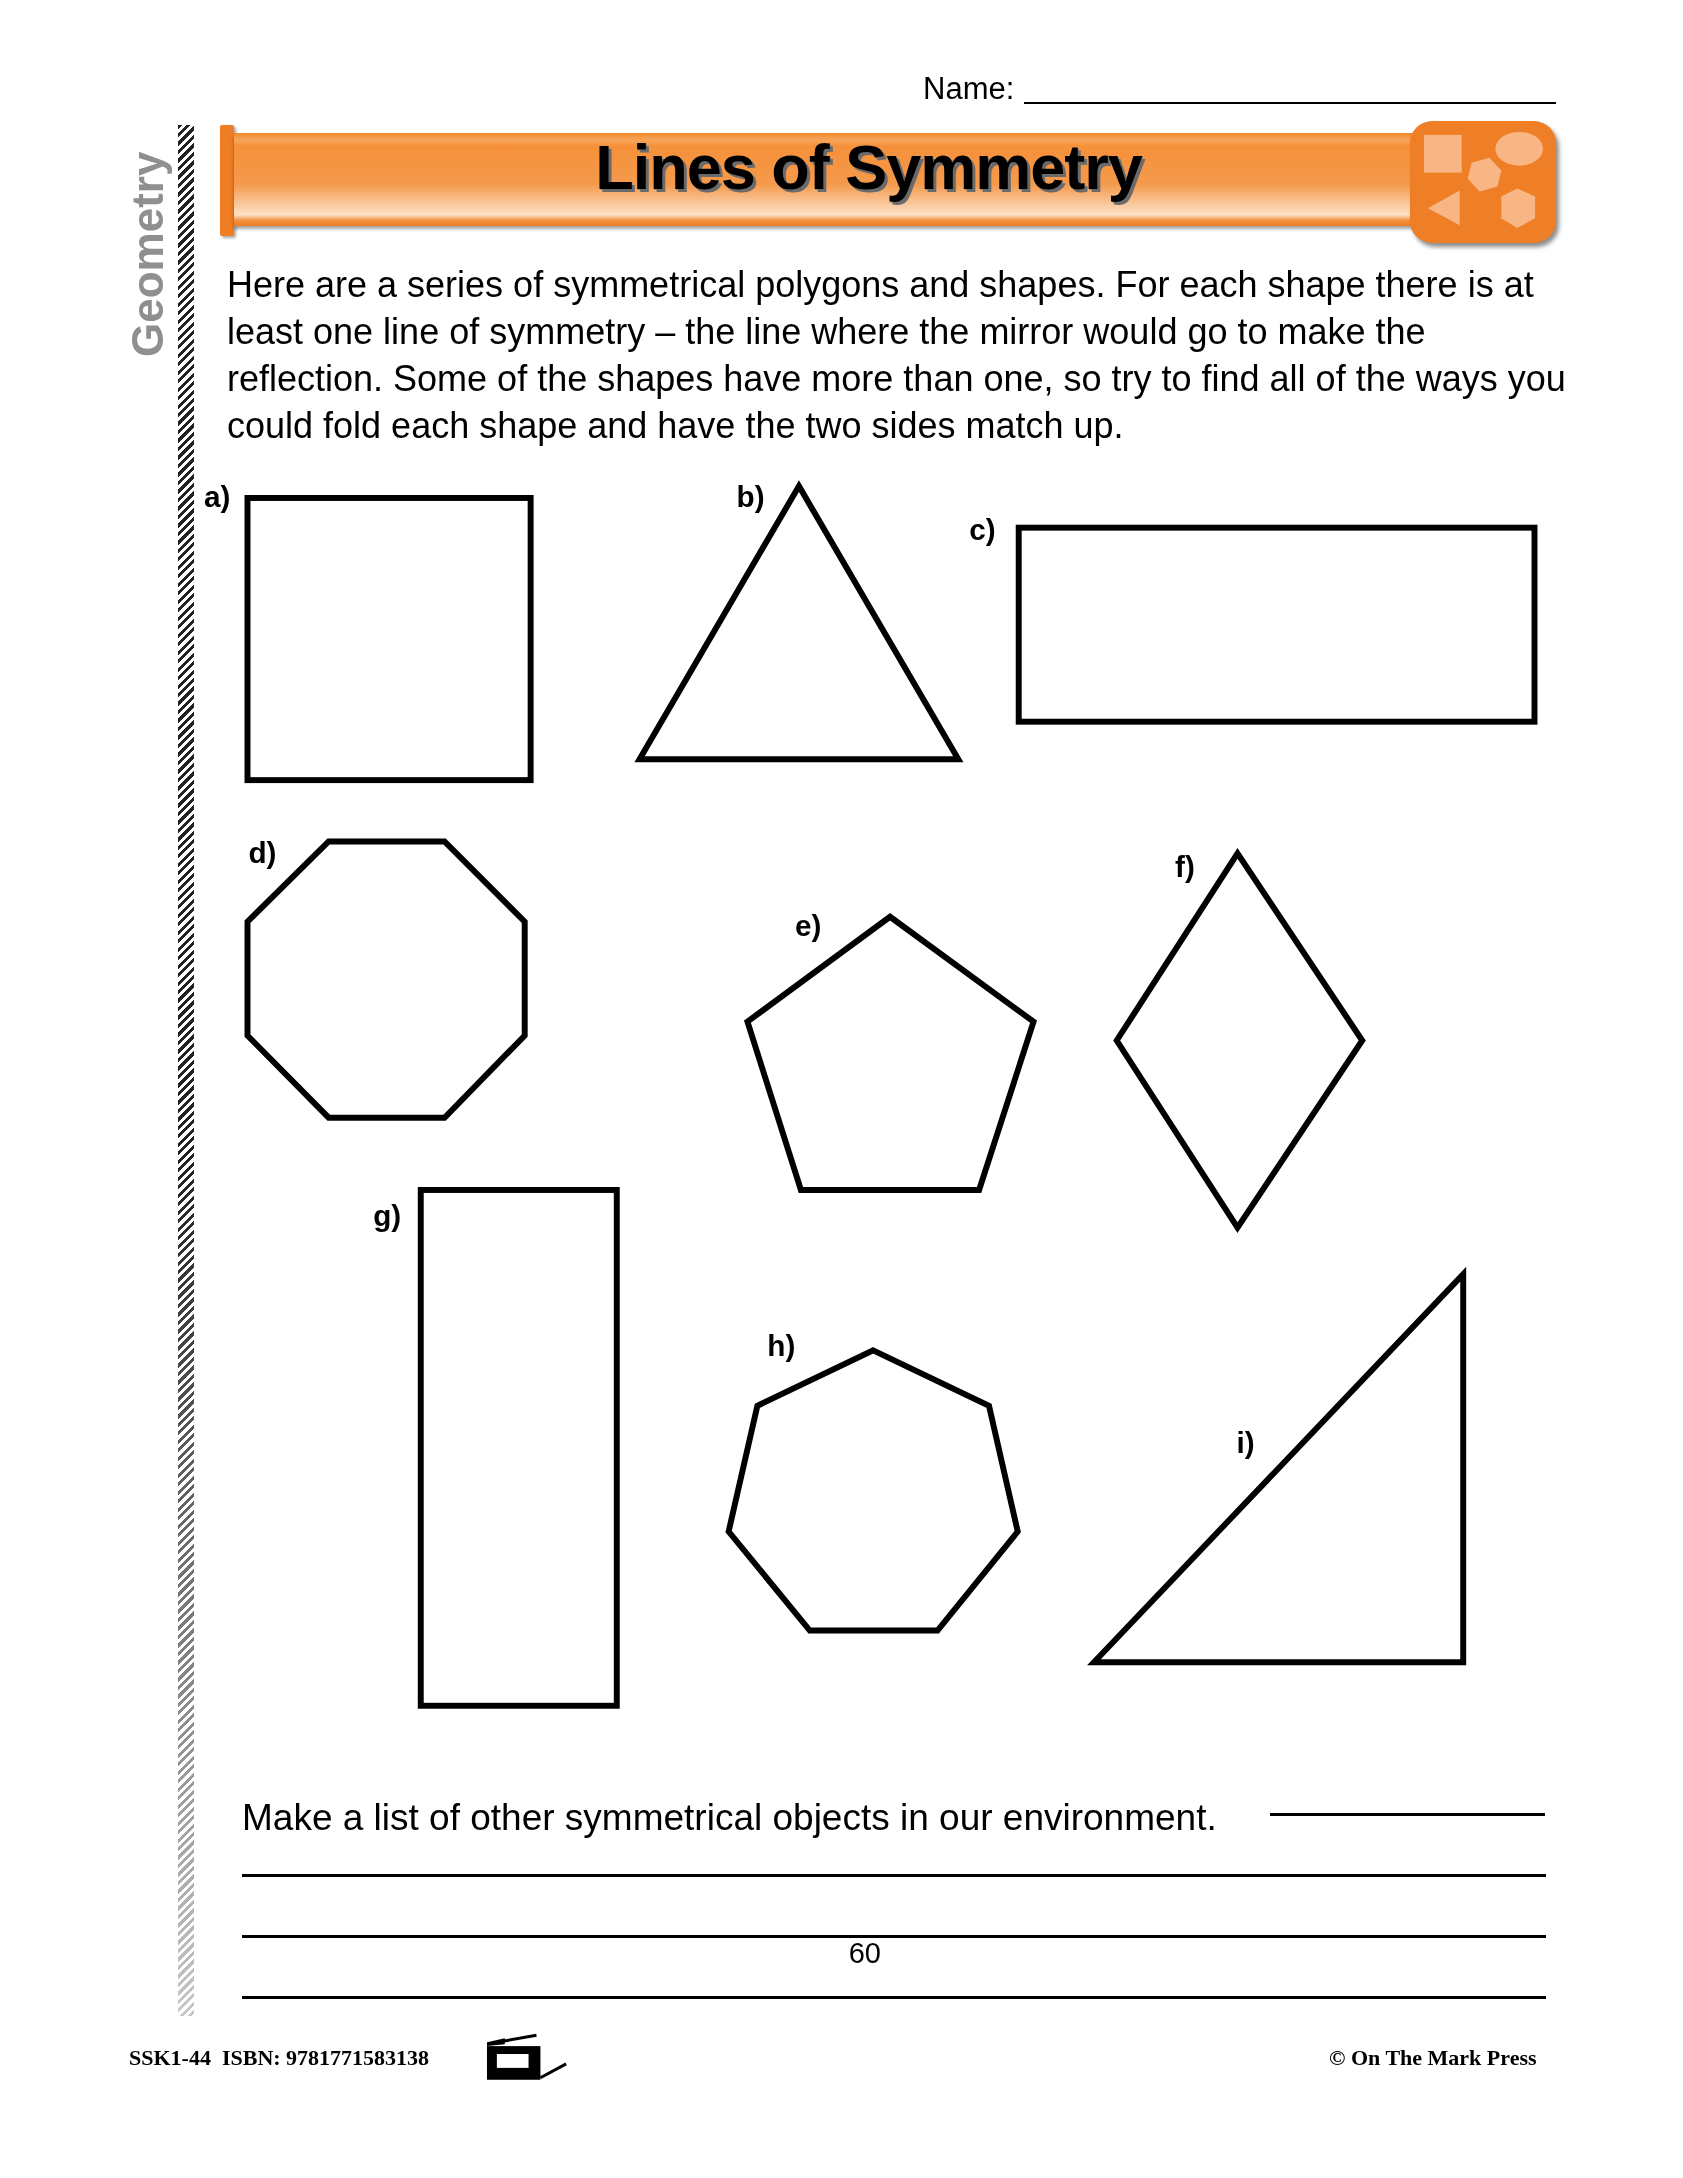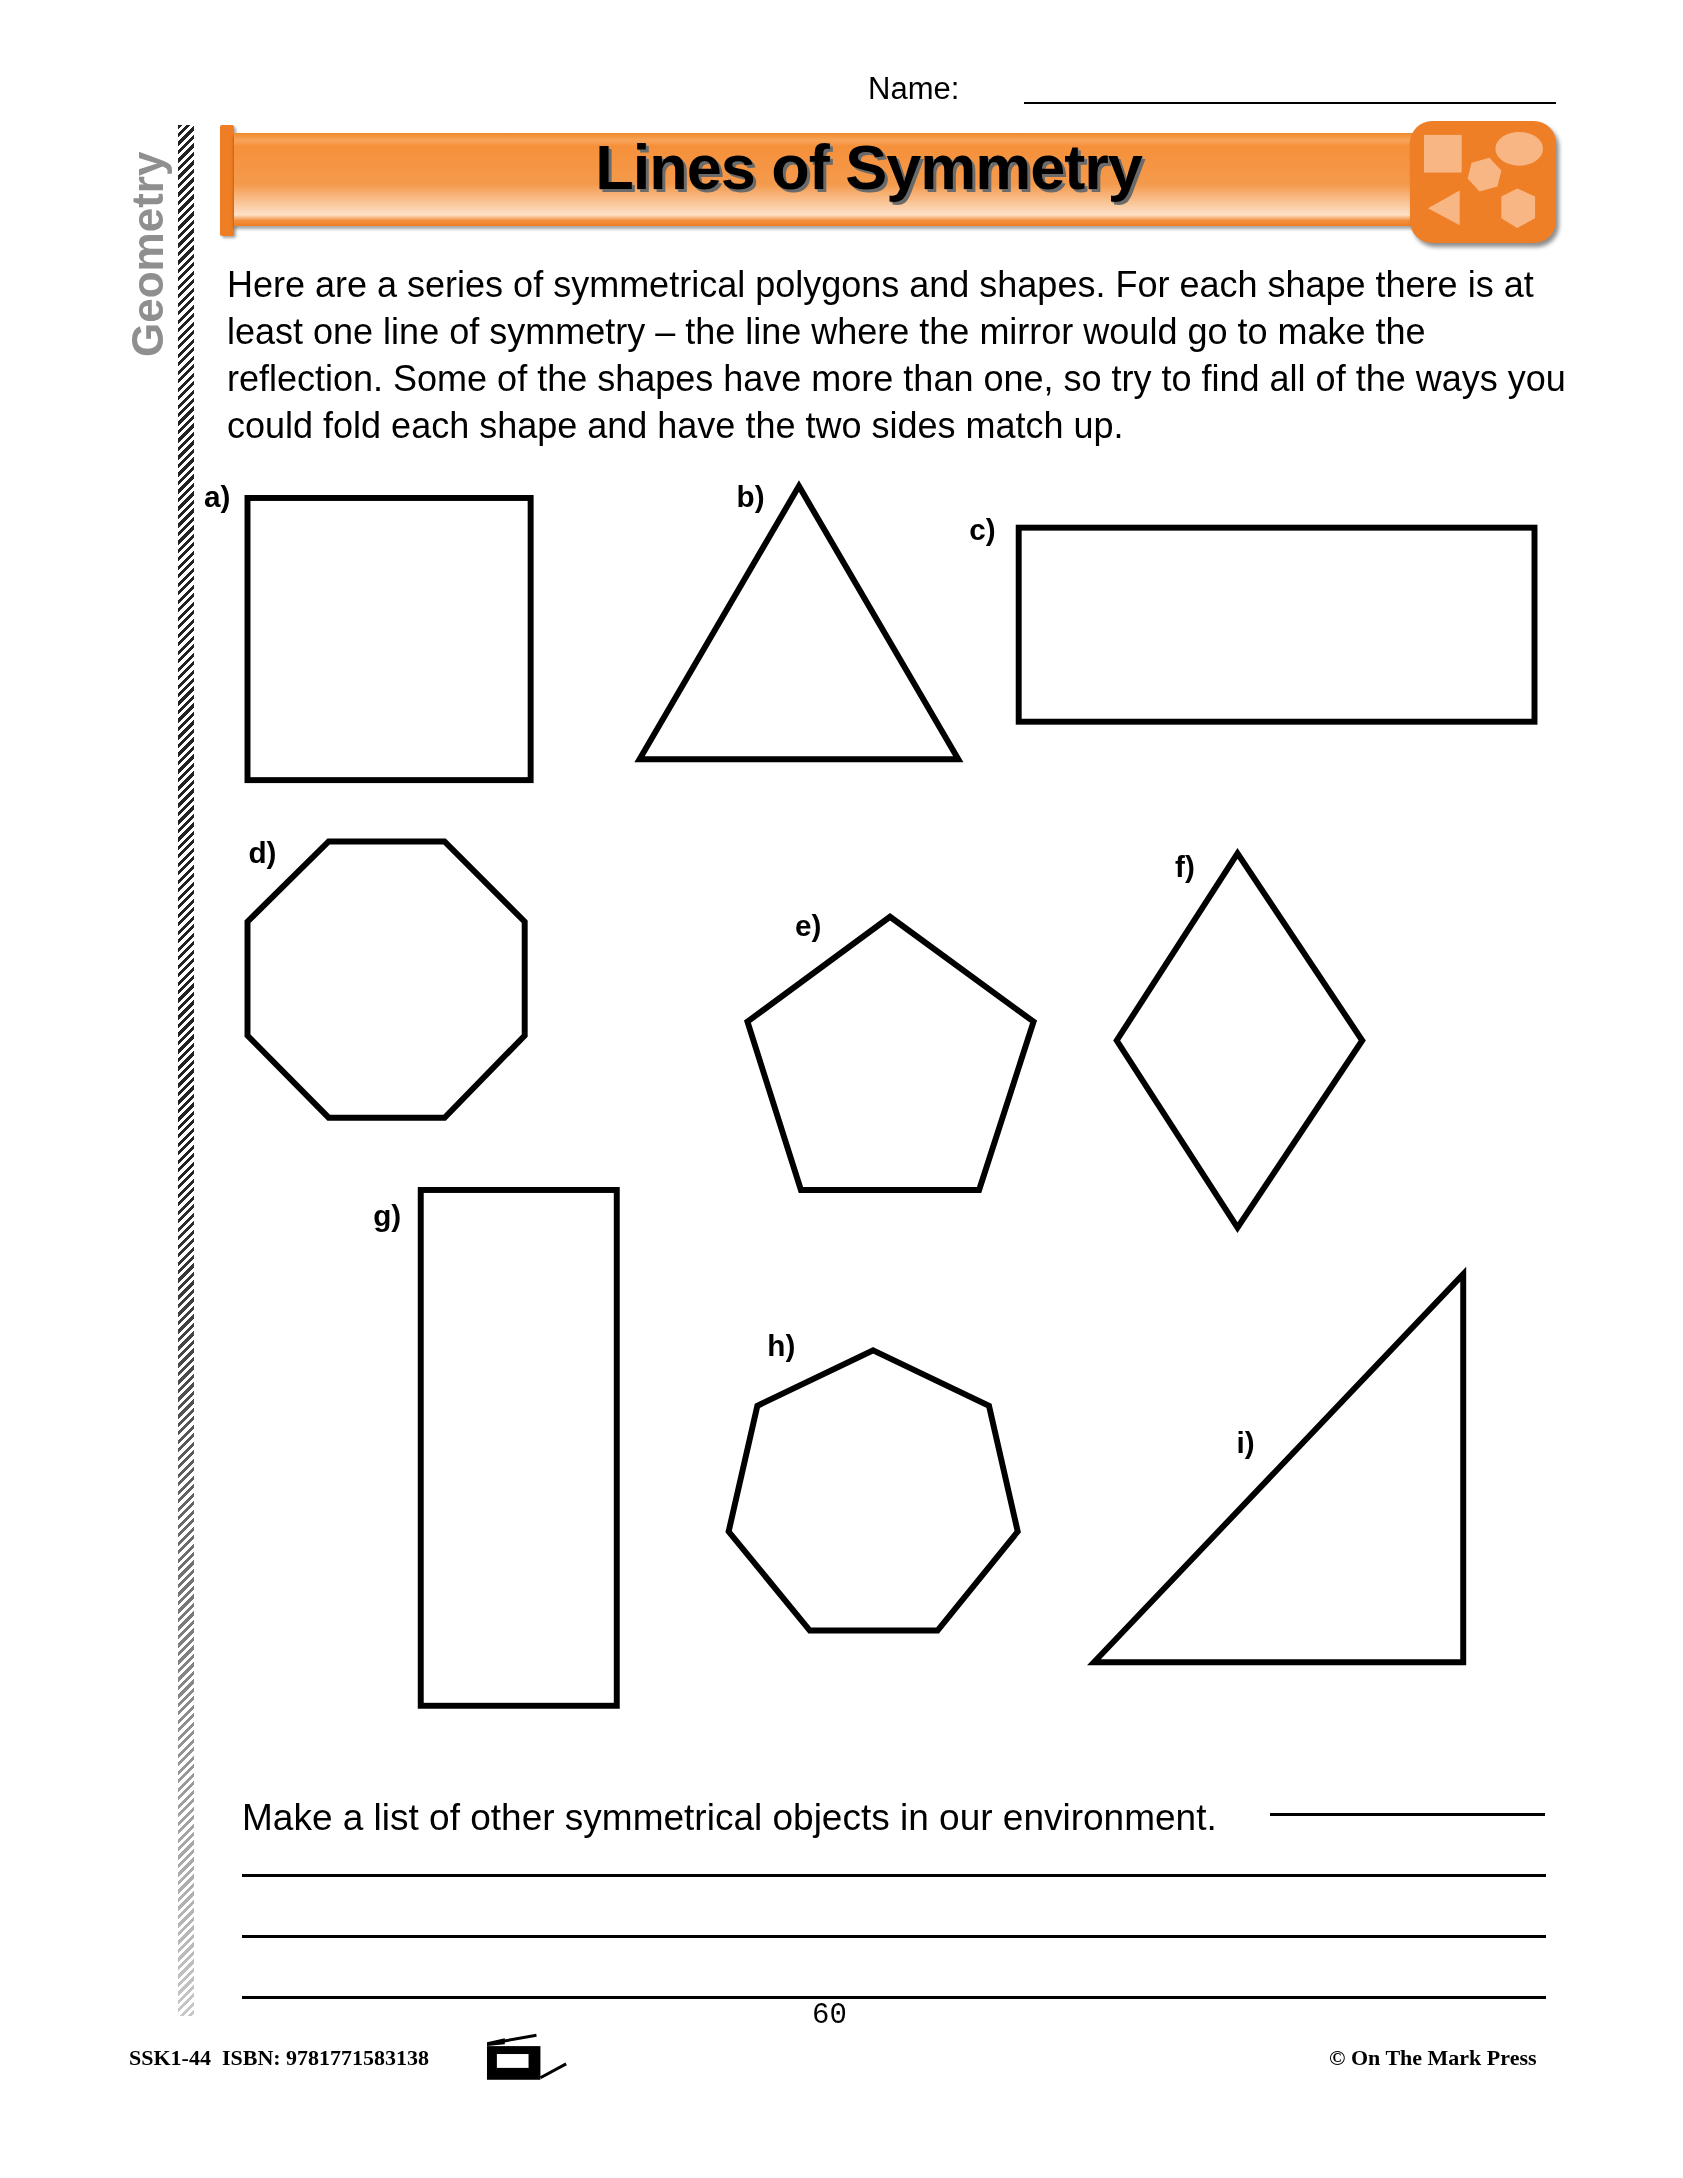--- a/index.html
+++ b/index.html
@@ -1,18 +1,18 @@
 <!DOCTYPE html>
 <html><head>
 <meta charset="utf-8">
 <style>
   html, body { margin: 0; padding: 0; background: #ffffff; }
   body { width: 1683px; height: 2178px; position: relative; overflow: hidden; font-family: "Liberation Sans", sans-serif; color: #000; }
   .abs { position: absolute; }
-  .name-label { left: 868px; top: 71px; font-size: 31px; }
+  .name-label { left: 923px; top: 71px; font-size: 31px; }
   .name-line { left: 1024px; top: 102px; width: 532px; height: 0; border-top: 2px solid #000; }
   .stripe { left: 178px; top: 125px; width: 16px; height: 1891px;
     background: repeating-linear-gradient(135deg, #222 0 3px, #ffffff 3px 6px);
     -webkit-mask-image: linear-gradient(to bottom, #000 0%, #000 55%, rgba(0,0,0,0.25) 100%);
     mask-image: linear-gradient(to bottom, #000 0%, #000 55%, rgba(0,0,0,0.25) 100%);
   }
   .vert-label { left: 59px; top: 243px; width: 178px; height: 50px; transform: rotate(-90deg); transform-origin: center; text-align: center; font-family: "Liberation Sans", sans-serif; font-weight: bold; font-size: 44px; color: #8f8f8f; line-height: 50px; }
   .banner { left: 220px; top: 125px; width: 1238px; height: 109px; }
   .banner-cap { position: absolute; left: 0; top: 0; width: 14px; height: 111px; background: #ee7d23; border-radius: 2px; box-shadow: 2px 2px 3px rgba(0,0,0,0.35); }
   .banner-bar { position: absolute; left: 14px; top: 8px; width: 1247px; height: 93px;
@@ -20,21 +20,21 @@
     box-shadow: 0 3px 3px rgba(0,0,0,0.35);
   }
   .banner-title { position: absolute; left: 0; top: 6px; width: 1297px; text-align: center; font-family: "Liberation Sans", sans-serif; font-weight: bold; font-size: 63px; color: #000000; letter-spacing: -1px;
     text-shadow: 3px 3px 0 #6a6a6a, 1px 1px 0 #888; }
   .icon-box { left: 1410px; top: 121px; width: 146px; height: 122px; background: #ef7f26; border-radius: 22px; box-shadow: 3px 4px 4px rgba(0,0,0,0.45); }
   .para { left: 227px; top: 261px; width: 1346px; font-size: 36px; line-height: 47px; }
   .shapes-svg { left: 0; top: 0; width: 1683px; height: 2178px; }
   .prompt { left: 242px; top: 1772px; font-size: 37px; margin-top: 25px; }
   .answer-line { height: 0; border-top: 3px solid #000; }
   .footer-left { left: 129px; top: 2045px; font-family: "Liberation Serif", serif; font-weight: bold; font-size: 22px; }
-  .footer-center { left: 812px; top: 1999px; width: 69px; text-align: left; font-family: Liberation Mono, monospace; font-size: 29px; }
+  .footer-center { left: 812px; top: 1937px; width: 69px; text-align: right; font-family: Liberation Sans, sans-serif; font-size: 29px; }
   .footer-right { left: 1329px; top: 2045px; font-family: "Liberation Serif", serif; font-weight: bold; font-size: 22px; }
   .copier { left: 485px; top: 2032px; width: 95px; height: 50px; }
 </style>
 </head>
 <body>
 
 <div class="abs name-label">Name:</div>
 <div class="abs name-line"></div>
 
 <div class="abs stripe"></div>

